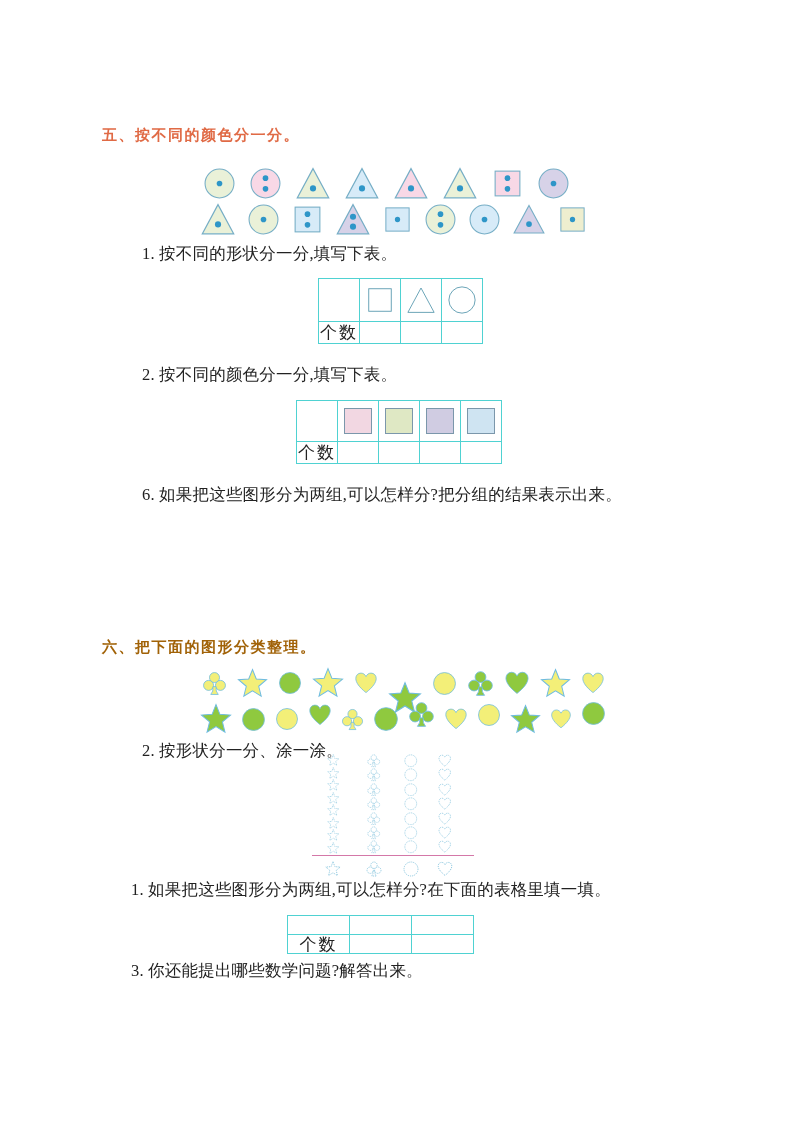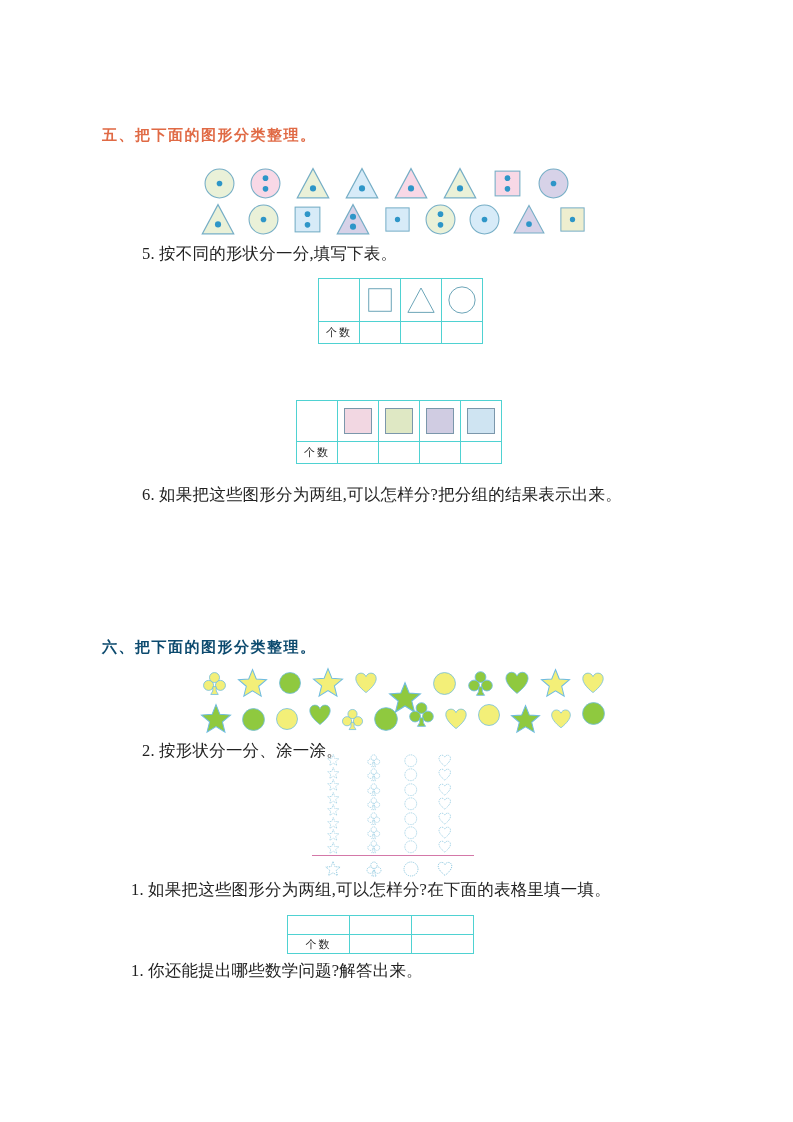--- a/index.html
+++ b/index.html
@@ -6,21 +6,21 @@
   .page {
     position:relative; width:793px; height:1122px; background:#ffffff;
     font-family:"Liberation Serif", serif; color:#222; overflow:hidden;
   }
   .sec-title { position:absolute; font-size:15px; letter-spacing:1.5px; font-weight:bold; }
   .q-text { position:absolute; font-size:16.5px; letter-spacing:0.2px; white-space:nowrap; }
   .shape-row { position:absolute; display:flex; align-items:center; }
   .shape-row span { display:inline-block; line-height:0; }
   .cls-table { position:absolute; border-collapse:collapse; table-layout:fixed; }
   .cls-table td { border:1px solid #4fd2d2; text-align:center; vertical-align:middle; padding:0; line-height:0; }
-  .cls-table td.count-label { font-size:11px; line-height:1; letter-spacing:2px; }
+  .cls-table td.count-label { font-size:17px; line-height:1; letter-spacing:2px; }
   .t1 { left:318px; top:278px; }
   .t1 td { width:40px; }
   .t1 tr.hdr td { height:42px; }
   .t1 tr.cnt td { height:21px; }
   .t2 { left:296px; top:400px; }
   .t2 td { width:40px; }
   .t2 tr.hdr td { height:40px; }
   .t2 tr.cnt td { height:21px; }
   .t3 { left:287px; top:915px; }
   .t3 td { width:61px; }
@@ -30,21 +30,21 @@
   .pict-col { position:absolute; top:0; display:flex; flex-direction:column; align-items:center;
               justify-content:space-between; height:100px; width:18px; }
   .pict-line { position:absolute; left:0; top:101px; width:162px; height:1px; background:#d478a8; }
   .pict-label { position:absolute; top:107px; width:18px; text-align:center; line-height:0; }
 </style>
 </head>
 <body>
 
 <div class="page">
 
-  <div class="sec-title" style="left:102px; top:126px; color:#e06a45;">五、把下面的图形分类整理。</div>
+  <div class="sec-title" style="left:102px; top:126px; color:#e06a45;">五、按不同的颜色分一分。</div>
 
   <div class="shape-row" style="left:203px; top:165px; height:36px; gap:13px;">
       <span><svg width="33" height="33" viewBox="0 0 40 40">
           <circle cx="20" cy="20" r="17.5" fill="#eaf1d8" stroke="#76aec6" stroke-width="1.3"></circle>
           <circle cx="20" cy="20" r="3.4" fill="#2e96c8"></circle>
         </svg></span>
       <span><svg width="33" height="33" viewBox="0 0 40 40">
           <circle cx="20" cy="20" r="17.5" fill="#f8d8e6" stroke="#76aec6" stroke-width="1.3"></circle>
           <circle cx="20" cy="13.5" r="3.4" fill="#2e96c8"></circle>
           <circle cx="20" cy="26.5" r="3.4" fill="#2e96c8"></circle>
@@ -110,21 +110,21 @@
       <span><svg width="34" height="34" viewBox="0 0 40 40">
           <polygon points="20,4 37.5,36.5 2.5,36.5" fill="#d7d2e8" stroke="#76aec6" stroke-width="1.3"></polygon>
           <circle cx="20" cy="26" r="3.4" fill="#2e96c8"></circle>
         </svg></span>
       <span><svg width="31" height="31" viewBox="0 0 40 40">
           <rect x="5" y="5" width="30" height="30" fill="#eeeecf" stroke="#76aec6" stroke-width="1.3"></rect>
           <circle cx="20" cy="20" r="3.4" fill="#2e96c8"></circle>
         </svg></span>
     </div>
 
-  <div class="q-text" style="left:142px; top:243px;">5. 按不同的形状分一分,填写下表。</div>
+  <div class="q-text" style="left:142px; top:243px;">1. 按不同的形状分一分,填写下表。</div>
 
   <table class="cls-table t1">
     <tbody>
         <tr class="hdr">
       <td></td>
       <td><span><svg width="30" height="30" viewBox="0 0 40 40">
                 <rect x="5" y="5" width="30" height="30" fill="#ffffff" stroke="#5b9bb0" stroke-width="1.2"></rect>
               </svg></span></td>
       <td><span><svg width="30" height="30" viewBox="0 0 40 40">
                 <polygon points="20,4 37.5,36.5 2.5,36.5" fill="#ffffff" stroke="#5b9bb0" stroke-width="1.2"></polygon>
@@ -135,20 +135,21 @@
     </tr>
     <tr class="cnt">
       <td class="count-label">个数</td>
       <td></td>
       <td></td>
       <td></td>
     </tr>
   </tbody>
     </table>
 
+  <div class="q-text" style="left:142px; top:364px;">2. 按不同的颜色分一分,填写下表。</div>
 
   <table class="cls-table t2">
     <tbody>
         <tr class="hdr">
       <td></td>
       <td><span class="swatch" style="background: rgb(242, 215, 226);"></span></td>
       <td><span class="swatch" style="background: rgb(223, 232, 196);"></span></td>
       <td><span class="swatch" style="background: rgb(208, 204, 226);"></span></td>
       <td><span class="swatch" style="background: rgb(207, 228, 242);"></span></td>
     </tr>
@@ -157,21 +158,21 @@
       <td></td>
       <td></td>
       <td></td>
       <td></td>
     </tr>
   </tbody>
     </table>
 
   <div class="q-text" style="left:142px; top:484px;">6. 如果把这些图形分为两组,可以怎样分?把分组的结果表示出来。</div>
 
-  <div class="sec-title" style="left:102px; top:638px; color:#0c4a6e;">六、把下面的图形分类整理。</div>
+  <div class="sec-title" style="left:102px; top:638px; color:#a16207;">六、把下面的图形分类整理。</div>
 
   <div class="shape-row" style="left:202px; top:667px; height:32px; gap:10px;">
       <span><svg width="25" height="25" viewBox="0 0 40 40">
           <circle cx="20" cy="10.5" r="8" fill="#f3ef78" stroke="#6fbce0" stroke-width="1.3"></circle>
           <circle cx="10.5" cy="23" r="8" fill="#f3ef78" stroke="#6fbce0" stroke-width="1.3"></circle>
           <circle cx="29.5" cy="23" r="8" fill="#f3ef78" stroke="#6fbce0" stroke-width="1.3"></circle>
           <path d="M17.5 25 Q18.5 33 14 37.5 L26 37.5 Q21.5 33 22.5 25 Z" fill="#f3ef78" stroke="#6fbce0" stroke-width="1.3"></path>
         </svg></span>
       <span><svg width="31" height="31" viewBox="0 0 40 40">
           <polygon points="20.0,2.0 24.9,14.2 38.1,15.1 28.0,23.6 31.2,36.4 20.0,29.4 8.8,36.4 12.0,23.6 1.9,15.1 15.1,14.2" fill="#f3ef78" stroke="#6fbce0" stroke-width="1.3"></polygon>
@@ -399,15 +400,15 @@
       <td></td>
     </tr>
     <tr>
       <td class="count-label">个数</td>
       <td></td>
       <td></td>
     </tr>
   </tbody>
     </table>
 
-  <div class="q-text" style="left:131px; top:960px;">1. 你还能提出哪些数学问题?解答出来。</div>
+  <div class="q-text" style="left:131px; top:960px;">3. 你还能提出哪些数学问题?解答出来。</div>
 
 </div>
 
 </body></html>

